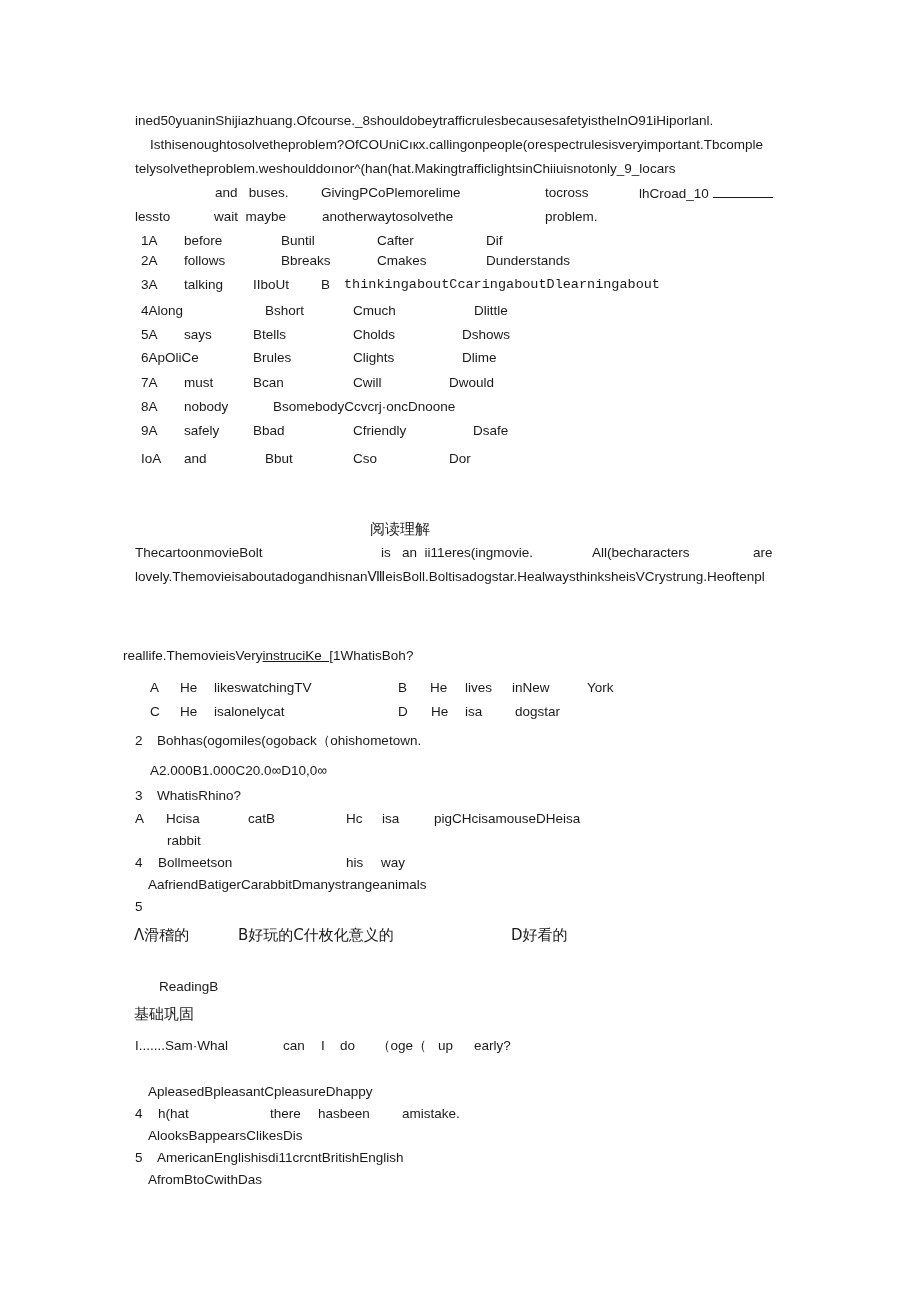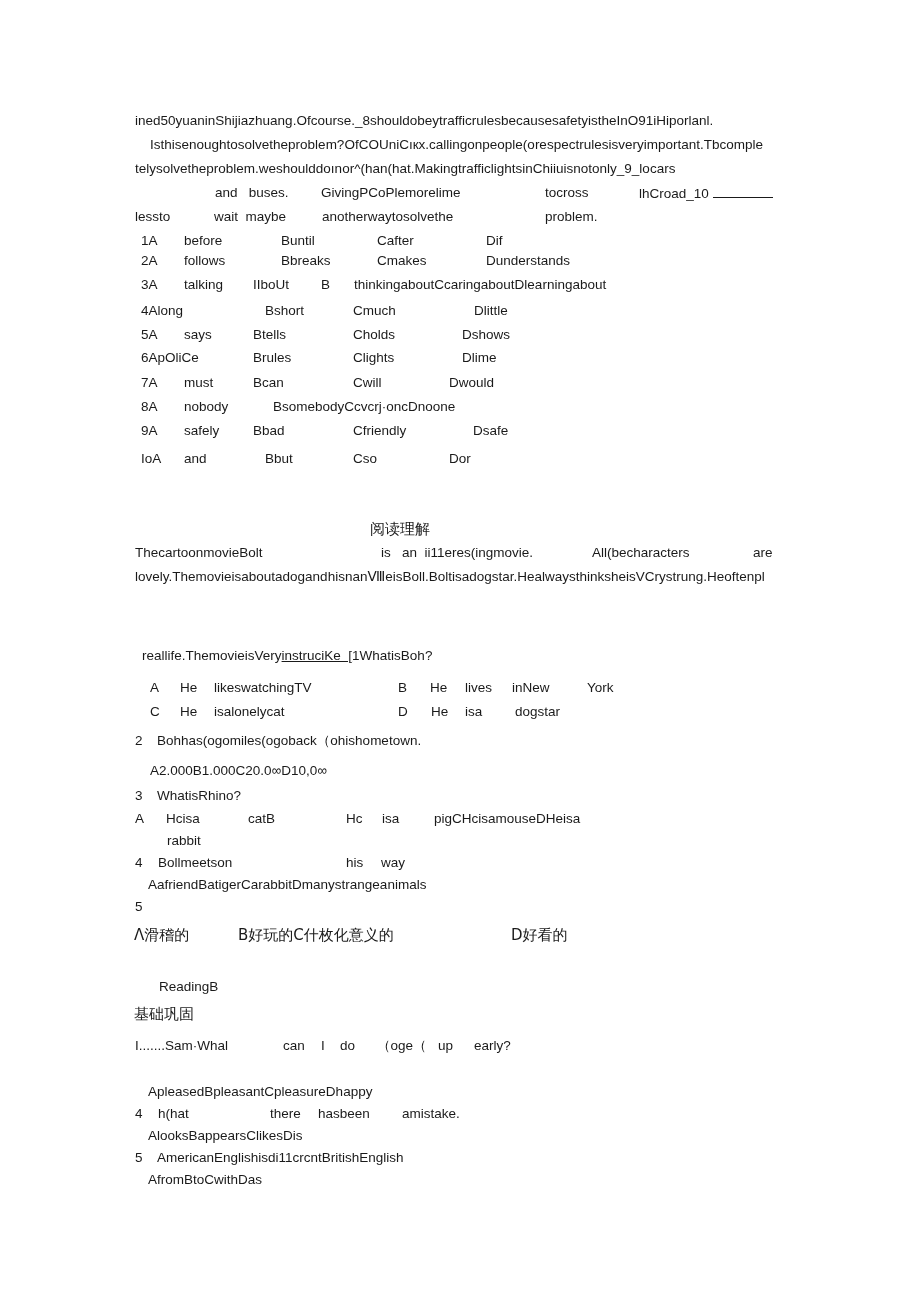--- a/index.html
+++ b/index.html
@@ -43,21 +43,21 @@
     <div class="t" style="left:141px;top:253px;">2A</div>
     <div class="t" style="left:184px;top:253px;">follows</div>
     <div class="t" style="left:281px;top:253px;">Bbreaks</div>
     <div class="t" style="left:377px;top:253px;">Cmakes</div>
     <div class="t" style="left:486px;top:253px;">Dunderstands</div>
 
     <div class="t" style="left:141px;top:277px;">3A</div>
     <div class="t" style="left:184px;top:277px;">talking</div>
     <div class="t" style="left:253px;top:277px;">IIboUt</div>
     <div class="t" style="left:321px;top:277px;">B</div>
-    <div class="t" style="left:354px;top:277px;">thinkingaboutCcaringaboutDlearningabout</div>
+    <div class="t" style="left:344px;top:277px;font-family:Liberation Mono, monospace;">thinkingaboutCcaringaboutDlearningabout</div>
 
     <div class="t" style="left:141px;top:303px;">4Along</div>
     <div class="t" style="left:265px;top:303px;">Bshort</div>
     <div class="t" style="left:353px;top:303px;">Cmuch</div>
     <div class="t" style="left:474px;top:303px;">Dlittle</div>
 
     <div class="t" style="left:141px;top:327px;">5A</div>
     <div class="t" style="left:184px;top:327px;">says</div>
     <div class="t" style="left:253px;top:327px;">Btells</div>
     <div class="t" style="left:353px;top:327px;">Cholds</div>
@@ -92,21 +92,21 @@
   </div>
 
   <div class="t cjk" style="left:370px;top:521px;">阅读理解</div>
 
   <div class="t" style="left:135px;top:545px;">ThecartoonmovieBolt</div>
   <div class="t" style="left:381px;top:545px;">is   an  ii11eres(ingmovie.</div>
   <div class="t" style="left:592px;top:545px;">All(becharacters</div>
   <div class="t" style="left:753px;top:545px;">are</div>
   <div class="t" style="left:135px;top:569px;">lovely.ThemovieisaboutadogandhisnanⅧeisBoll.Boltisadogstar.HealwaysthinksheisVCrystrung.Heoftenpl</div>
 
-  <div class="t" style="left:142px;top:648px;"><span>reallife.ThemovieisVery</span><span class="u">instruciKe  [</span><span>1WhatisBoh?</span></div>
+  <div class="t" style="left:123px;top:648px;"><span>reallife.ThemovieisVery</span><span class="u">instruciKe  [</span><span>1WhatisBoh?</span></div>
 
   <div class="t" style="left:150px;top:680px;">A</div>
   <div class="t" style="left:180px;top:680px;">He</div>
   <div class="t" style="left:214px;top:680px;">likeswatchingTV</div>
   <div class="t" style="left:398px;top:680px;">B</div>
   <div class="t" style="left:430px;top:680px;">He</div>
   <div class="t" style="left:465px;top:680px;">lives</div>
   <div class="t" style="left:512px;top:680px;">inNew</div>
   <div class="t" style="left:587px;top:680px;">York</div>
 

